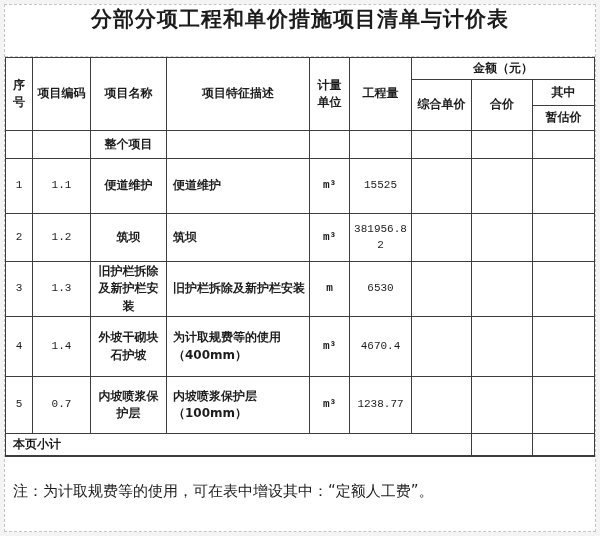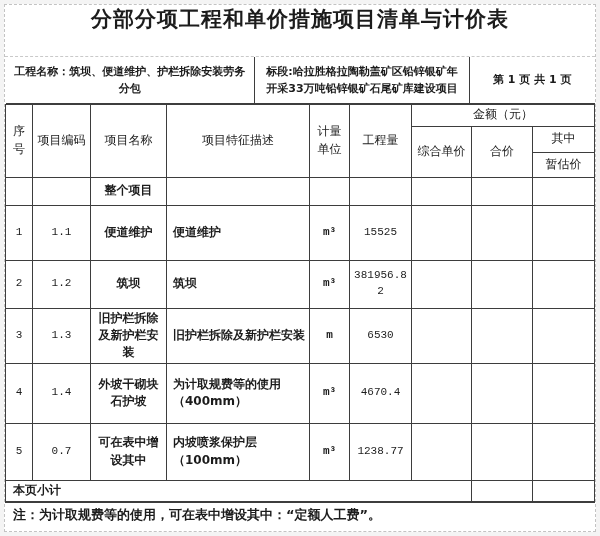--- a/index.html
+++ b/index.html
@@ -44,21 +44,21 @@
   .main-table { width: 589px; margin: 0 auto; }
   .main-table th, .main-table td {
     border: 1px solid #3d3d3d;
     vertical-align: middle;
     text-align: center;
     font-size: 12px; font-weight: bold;
     line-height: 1.45;
     padding: 1px 3px;
     overflow: hidden;
   }
-  .main-table th { font-weight: normal; }
+  .main-table th { font-weight: bold; }
   .main-table .h1 { height: 22px; }
   .main-table .h2 { height: 26px; }
   .main-table .h3 { height: 25px; }
   .row-section td { height: 28px; margin-top: 48px; }
   .row-1 td { height: 55px; }
   .row-2 td { height: 48px; }
   .row-3 td { height: 55px; }
   .row-4 td { height: 60px; }
   .row-5 td { height: 57px; }
   .row-subtotal td { height: 22px; border-bottom: 2px solid #3d3d3d; }
@@ -71,46 +71,32 @@
   .main-table td.unit {
     font-family: "Liberation Mono", "DejaVu Sans Mono", monospace;
     font-weight: bold; font-size: 11px;
   }
   .main-table td.subtotal-label { text-align: left; padding-left: 7px; }
   
   .note-block {
     height: 24px;
     display: flex; align-items: center;
     padding-left: 8px;
-    font-size: 13px; font-weight: bold;
+    font-size: 15px; font-weight: normal; margin-top: 23px;
   }
 </style>
 </head>
 <body>
 
 <div class="page">
 
   <div class="title-block">
     <div class="title">分部分项工程和单价措施项目清单与计价表</div>
   </div>
 
-  <table class="info-table">
-    <colgroup>
-        <col style="width:249px">
-        <col style="width:215px">
-        <col style="width:125px">
-      </colgroup>
-    <tbody>
-        <tr>
-      <td>工程名称：筑坝、便道维护、护栏拆除安装劳务分包</td>
-      <td>标段:哈拉胜格拉陶勒盖矿区铅锌银矿年开采33万吨铅锌银矿石尾矿库建设项目</td>
-      <td>第 1 页  共 1 页</td>
-    </tr>
-  </tbody>
-    </table>
 
   <table class="main-table">
     <colgroup>
       <col style="width:27px">
         <col style="width:58px">
         <col style="width:76px">
       <col style="width:143px">
         <col style="width:40px">
         <col style="width:62px">
       <col style="width:60px">
@@ -192,21 +178,21 @@
       <td class="unit">m³</td>
       <td class="num">4670.4</td>
       <td></td>
       <td></td>
       <td></td>
     </tr>
 
     <tr class="row-5">
       <td class="num">5</td>
       <td class="num">0.7</td>
-      <td>可在表中增设其中</td>
+      <td>内坡喷浆保护层</td>
       <td class="feature">内坡喷浆保护层（100mm）</td>
       <td class="unit">m³</td>
       <td class="num">1238.77</td>
       <td></td>
       <td></td>
       <td></td>
     </tr>
 
     <tr class="row-subtotal">
       <td colspan="7" class="subtotal-label">本页小计</td>

